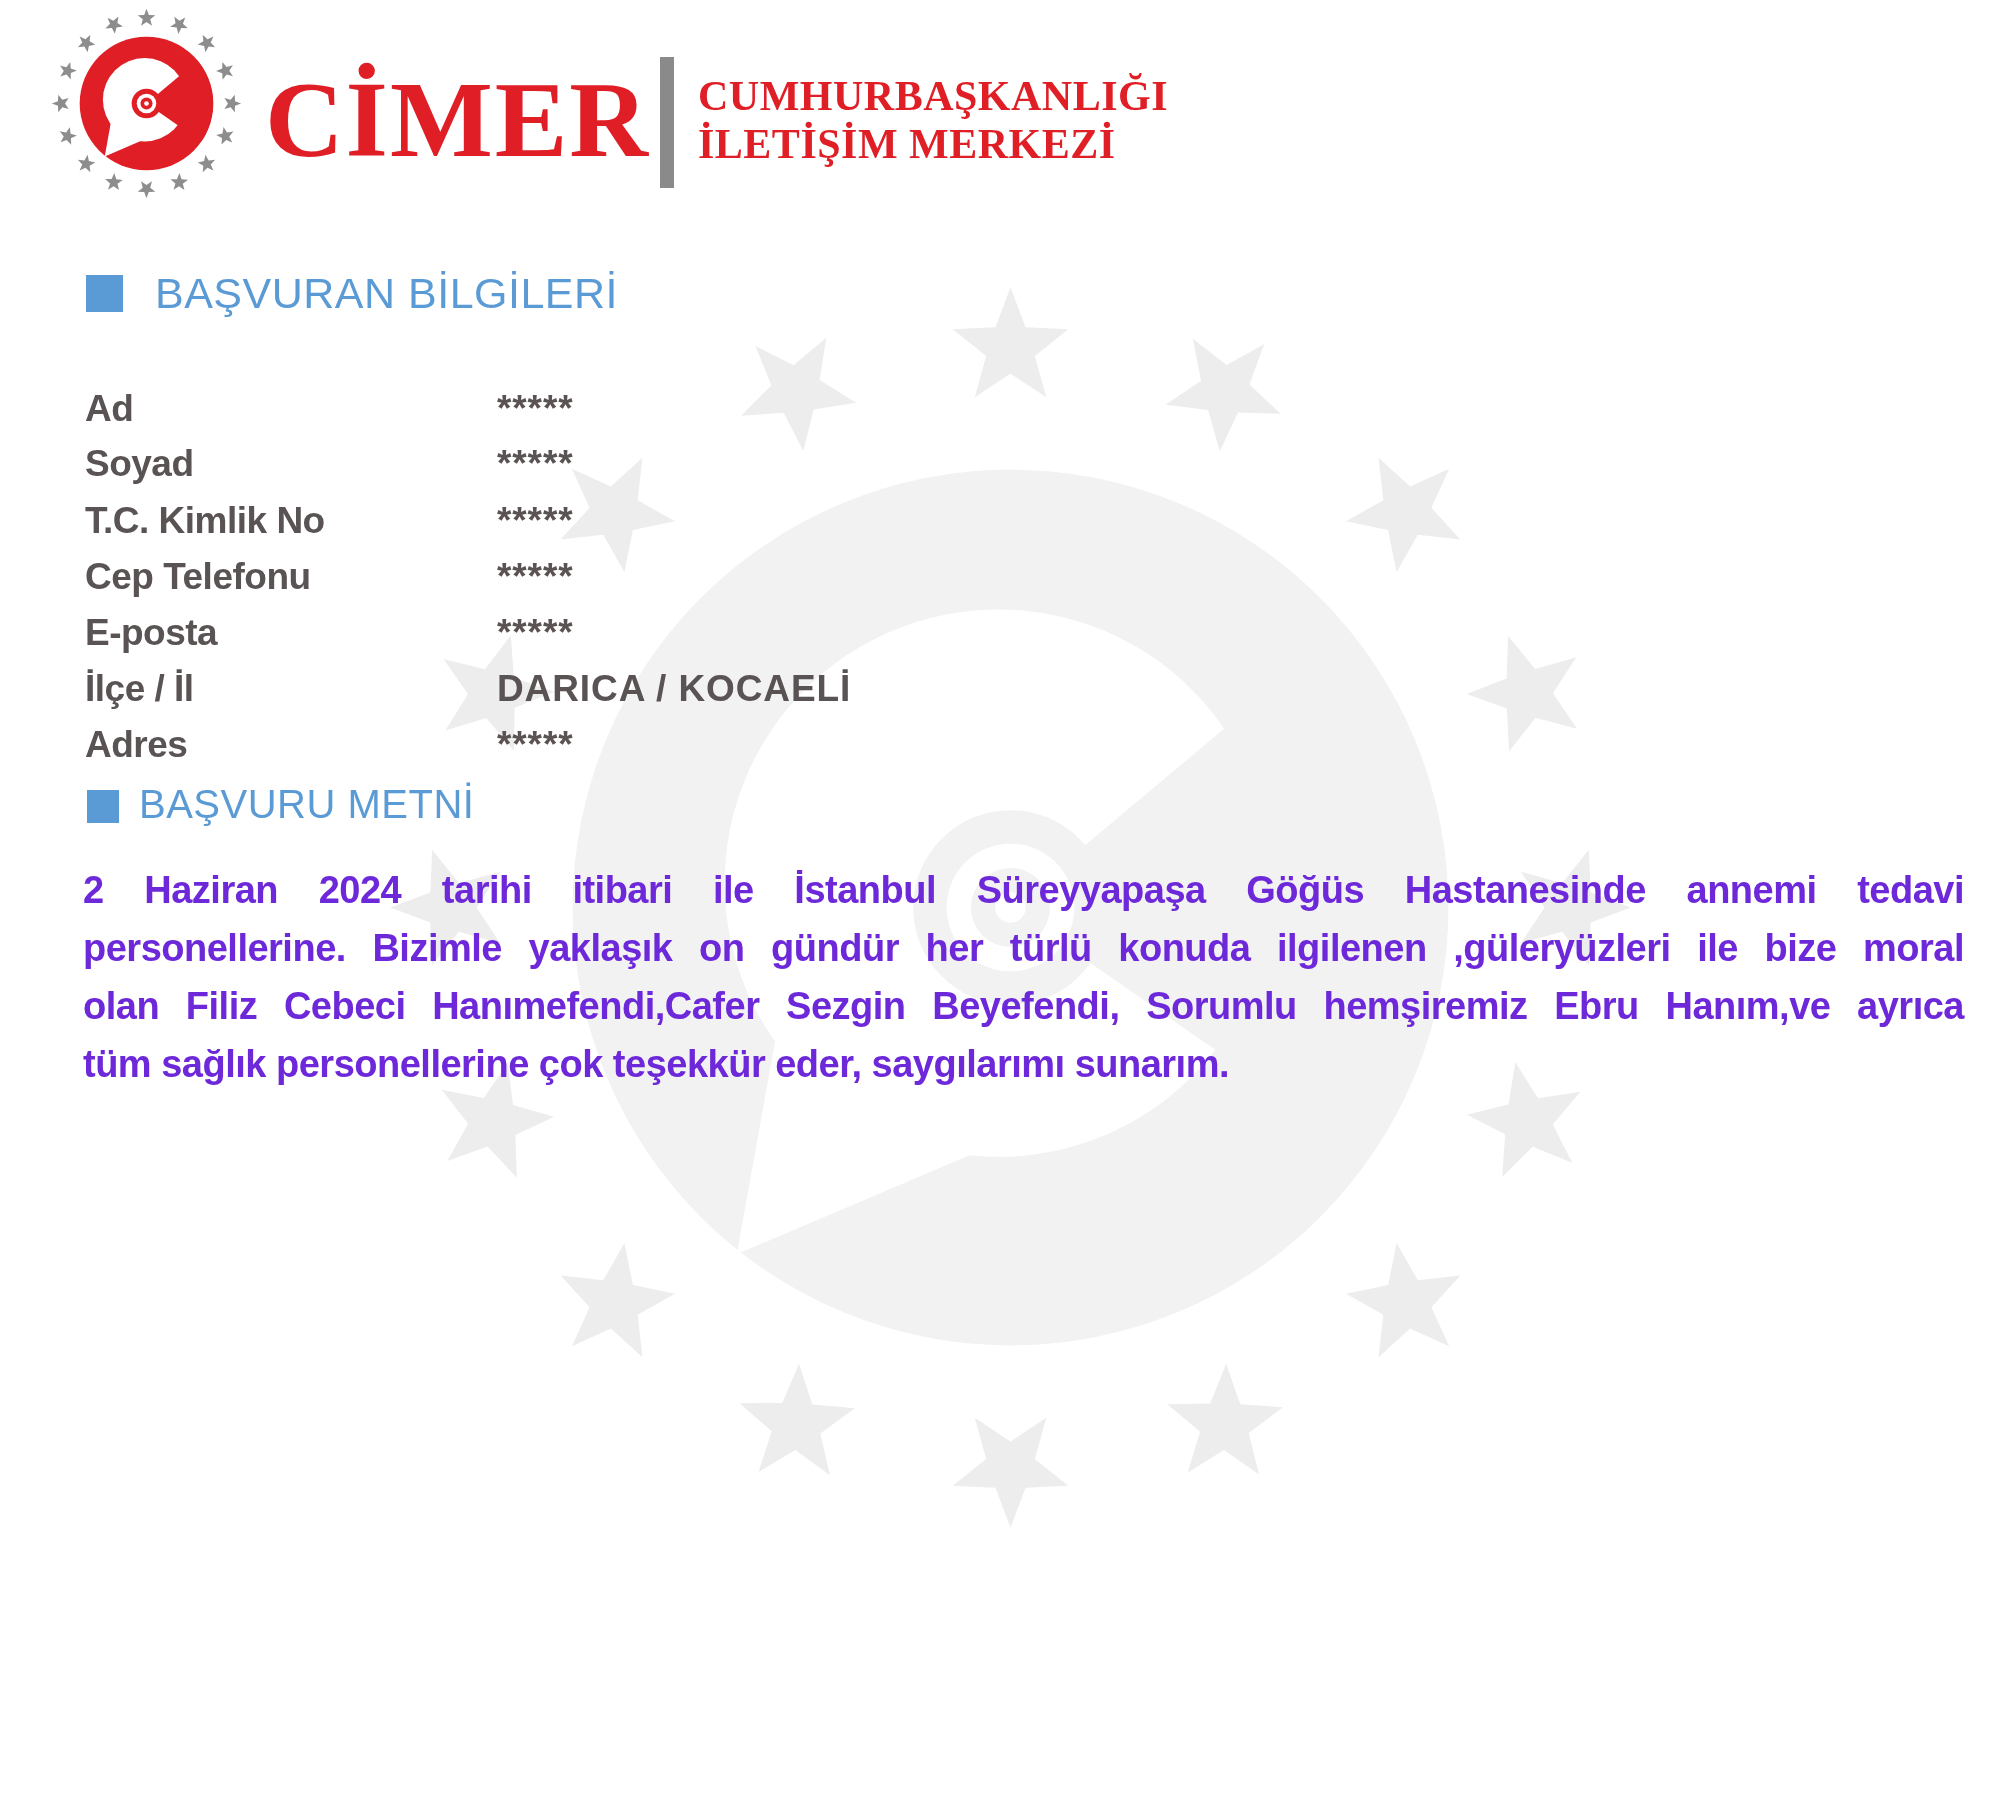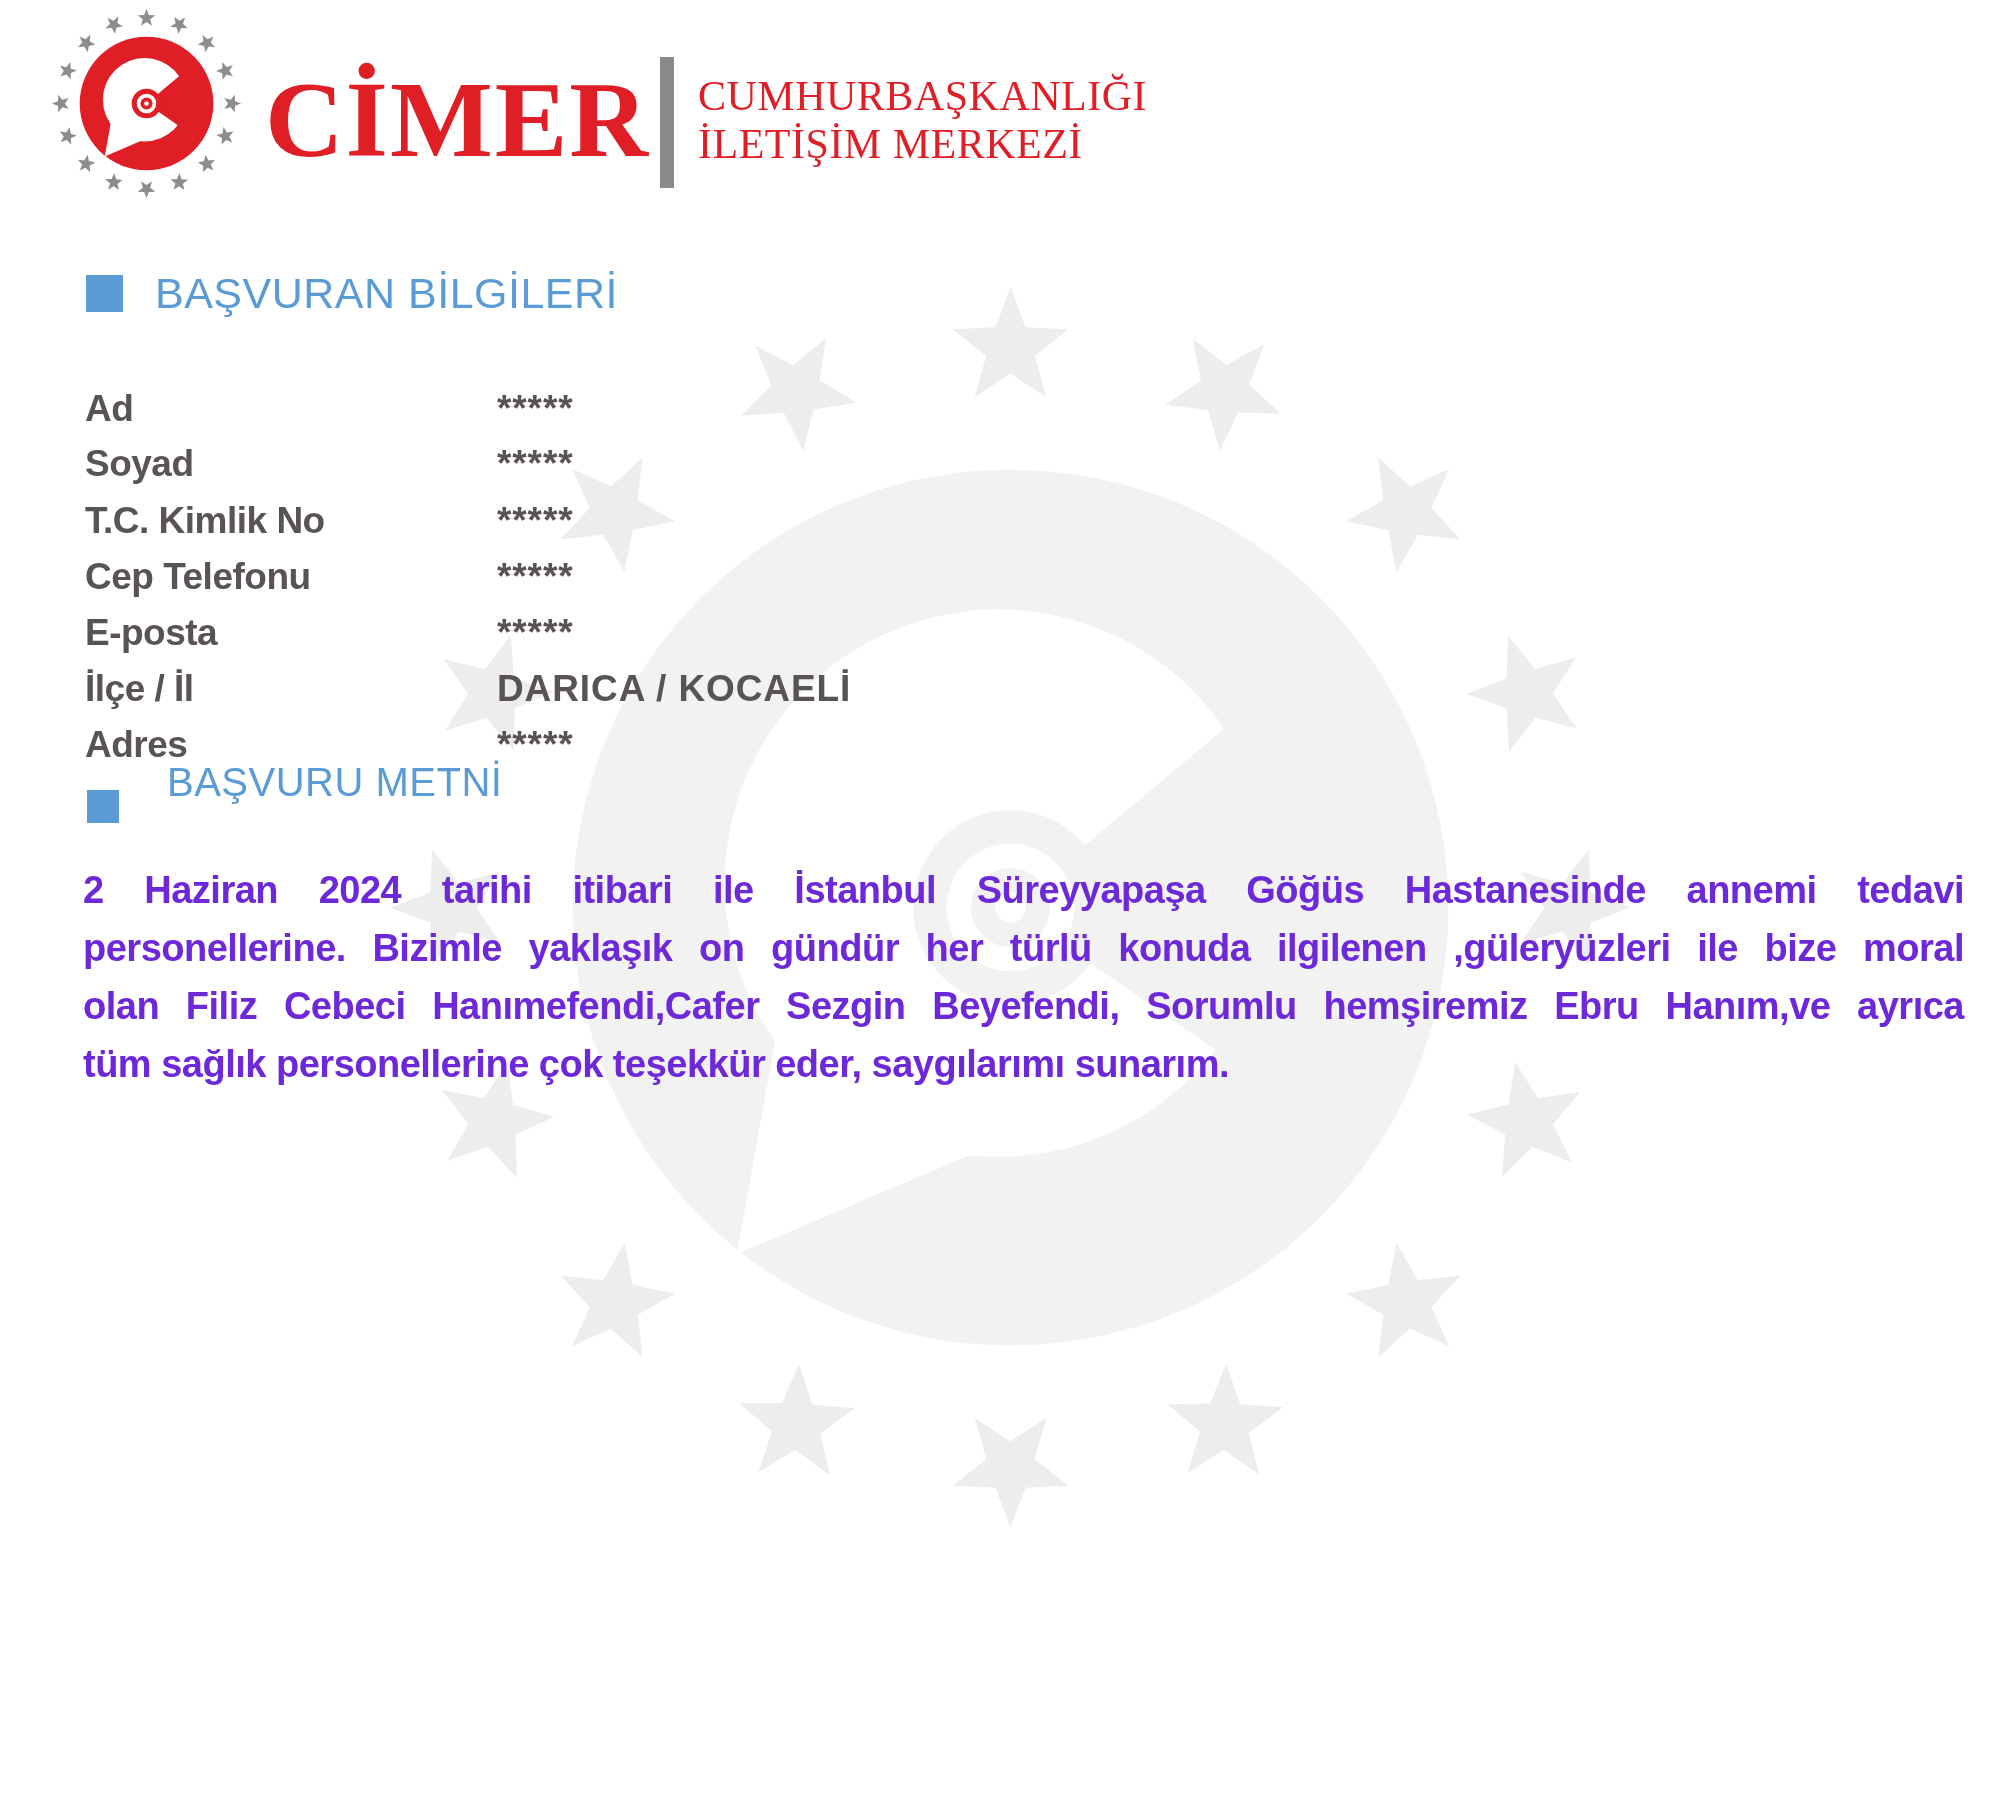--- a/index.html
+++ b/index.html
@@ -20,33 +20,33 @@
   .brand{
     left:265px;top:65px;
     font-family:"Liberation Serif", serif;
     font-weight:bold;font-size:109px;line-height:1;
     letter-spacing:1.9px;color:#e01e26;white-space:nowrap;text-align:right;
   }
   .divider{left:660px;top:57px;width:14px;height:131px;background:#8a8a8a;}
   .org{
     left:698px;top:72px;
     font-family:"Liberation Serif", serif;
-    font-weight:normal;font-size:42px;line-height:48px;
+    font-weight:bold;font-size:42px;line-height:48px;
     color:#e01e26;letter-spacing:0.5px;white-space:nowrap;
   }
   
   .sq{background:#5b9bd5;}
   .sq1{left:86px;top:275px;width:37px;height:37px;}
   .sq2{left:87px;top:790px;width:32px;height:33px;}
   .sec-title{
     color:#5b9bd5;font-weight:400;line-height:1;white-space:nowrap;
     letter-spacing:0.5px;
   }
   .sec-title1{left:155px;top:272px;font-size:43px;}
-  .sec-title2{left:139px;top:762px;font-size:40px;margin-left:28px;}
+  .sec-title2{left:139px;top:784px;font-size:40px;}
   
   .frow{left:0;width:2010px;height:56px;}
   .flabel{position:absolute;left:85px;top:0;font-size:37px;font-weight:bold;
           color:#595353;letter-spacing:-0.5px;white-space:nowrap;line-height:1.1;}
   .fvalue{position:absolute;left:497px;top:0;font-size:37px;font-weight:bold;
           color:#595353;letter-spacing:0.9px;white-space:nowrap;line-height:1.1;}
   
   .bodytext{left:83px;top:861px;width:1881px;color:#6d28d9;}
   .bline{
     font-size:38px;font-weight:bold;line-height:58px;letter-spacing:-0.5px;

